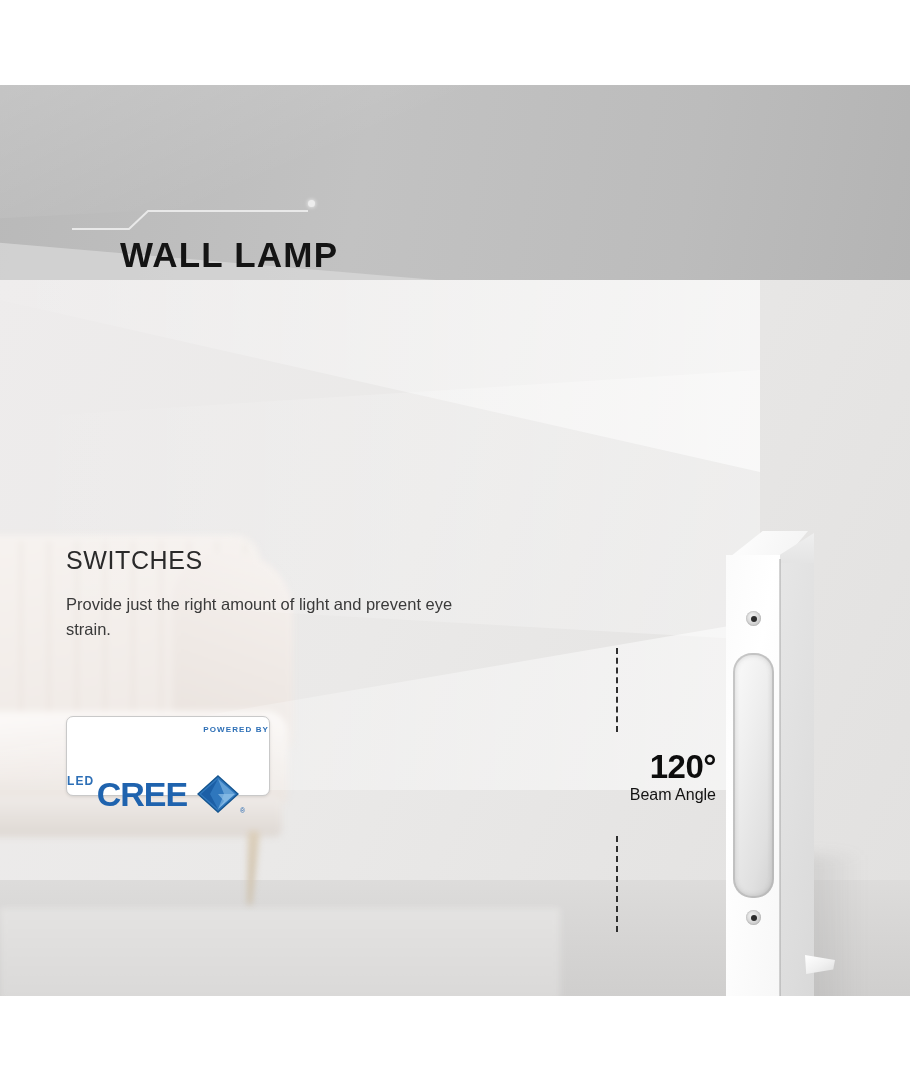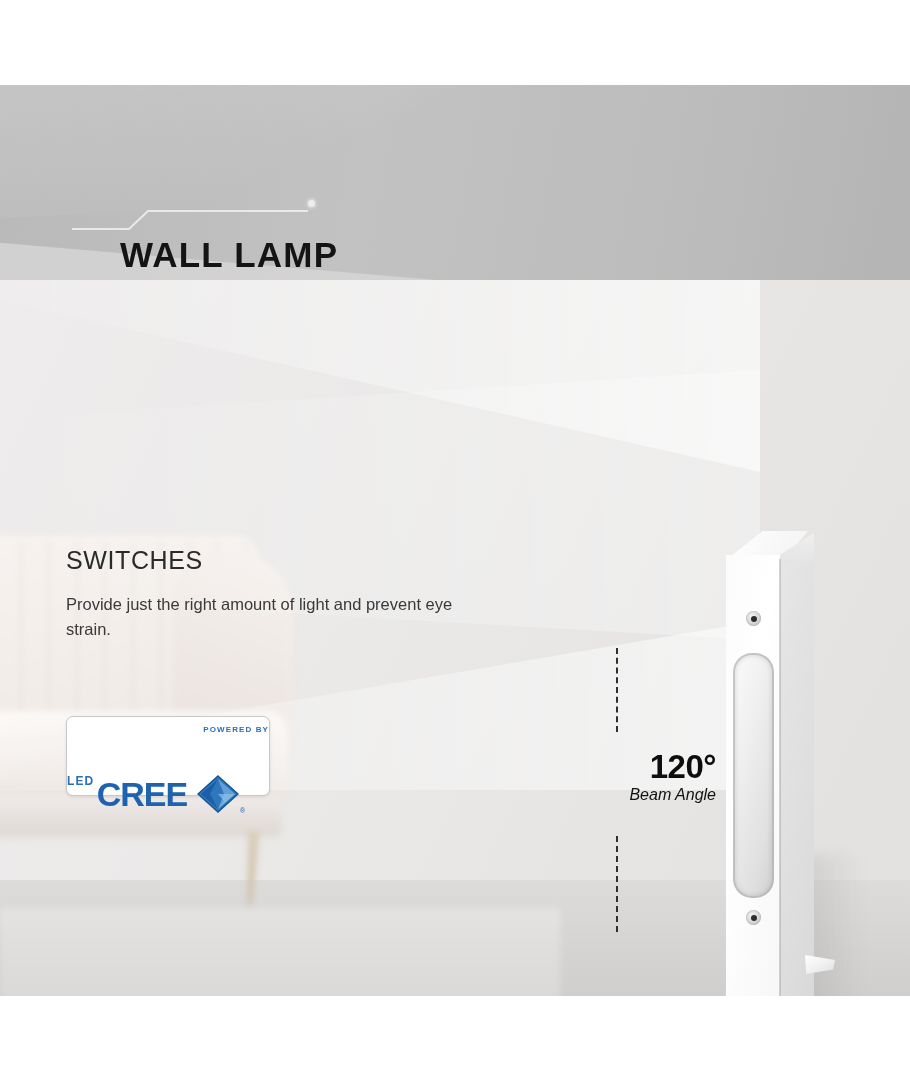--- a/index.html
+++ b/index.html
@@ -145,21 +145,21 @@
   .dash-top {
     position:absolute; left:616px; top:368px; width:0; height:84px;
     border-left:2px dashed #2f2f2f;
   }
   .dash-bot {
     position:absolute; left:616px; top:556px; width:0; height:96px;
     border-left:2px dashed #2f2f2f;
   }
   .angle-box { position:absolute; left:516px; top:470px; width:200px; text-align:right; }
   .angle-num { font-size:33px; font-weight:700; color:#0d0d0d; line-height:1.05; letter-spacing:-.5px; }
-  .angle-lbl { font-size:16px; font-weight:500; color:#121212; margin-top:1px;font-style:italic; }
+  .angle-lbl { font-size:16px; font-weight:500; color:#121212; margin-top:1px; }
 
   
   .lamp { position:absolute; left:700px; top:-25px; width:210px; height:740px; }
 
   .lamp-top-face {
     position:absolute; left:24px; top:276px; width:84px; height:26px;
     background:linear-gradient(120deg,#ffffff,#f3f3f3);
     clip-path:polygon(7% 100%, 46% 0%, 100% 0%, 74% 100%);
   }
   .lamp-side-top {

